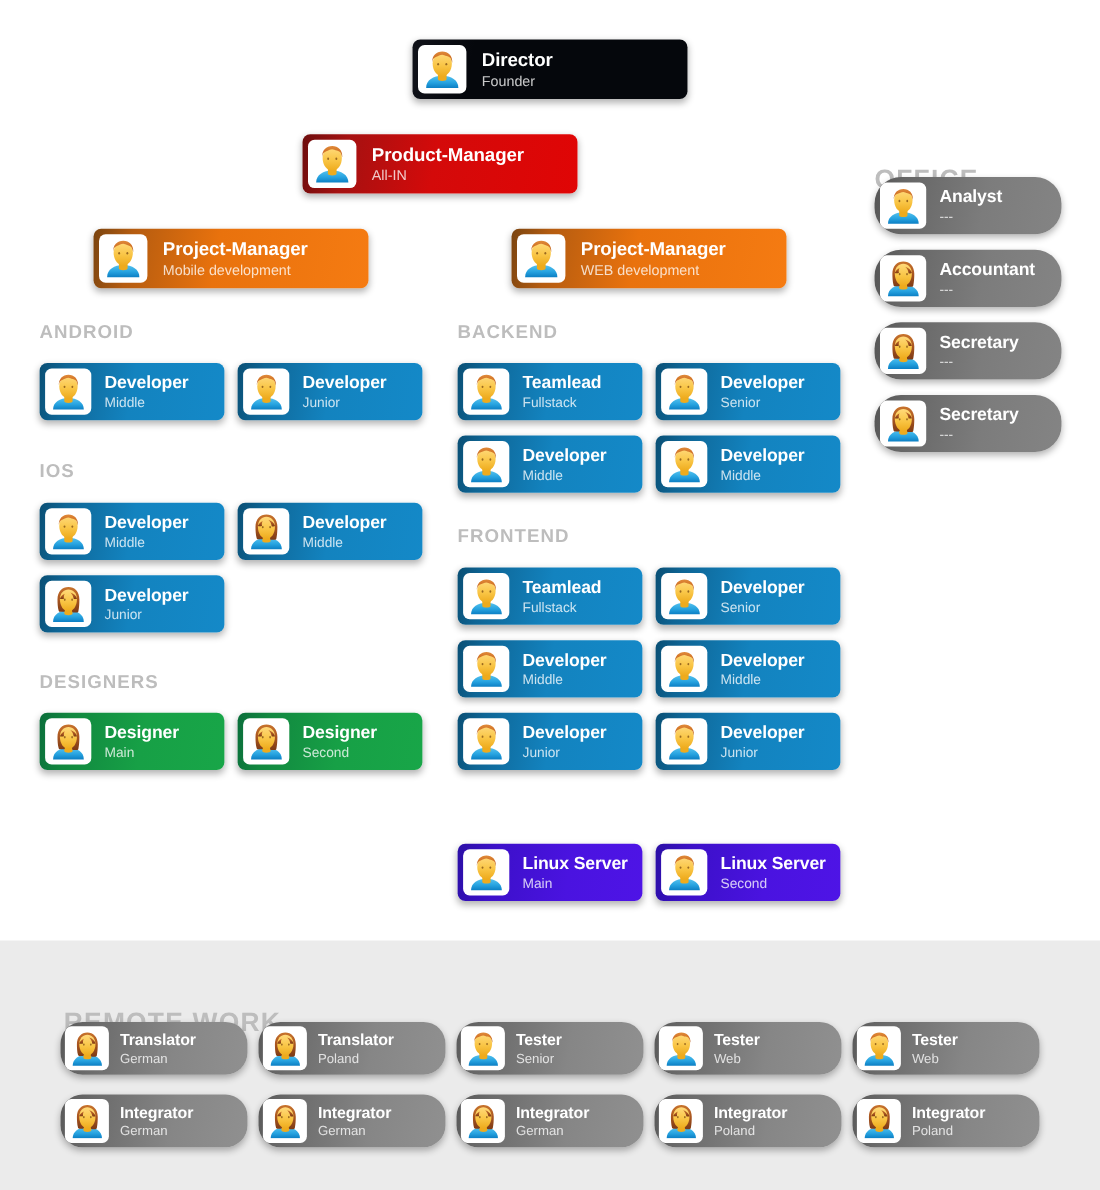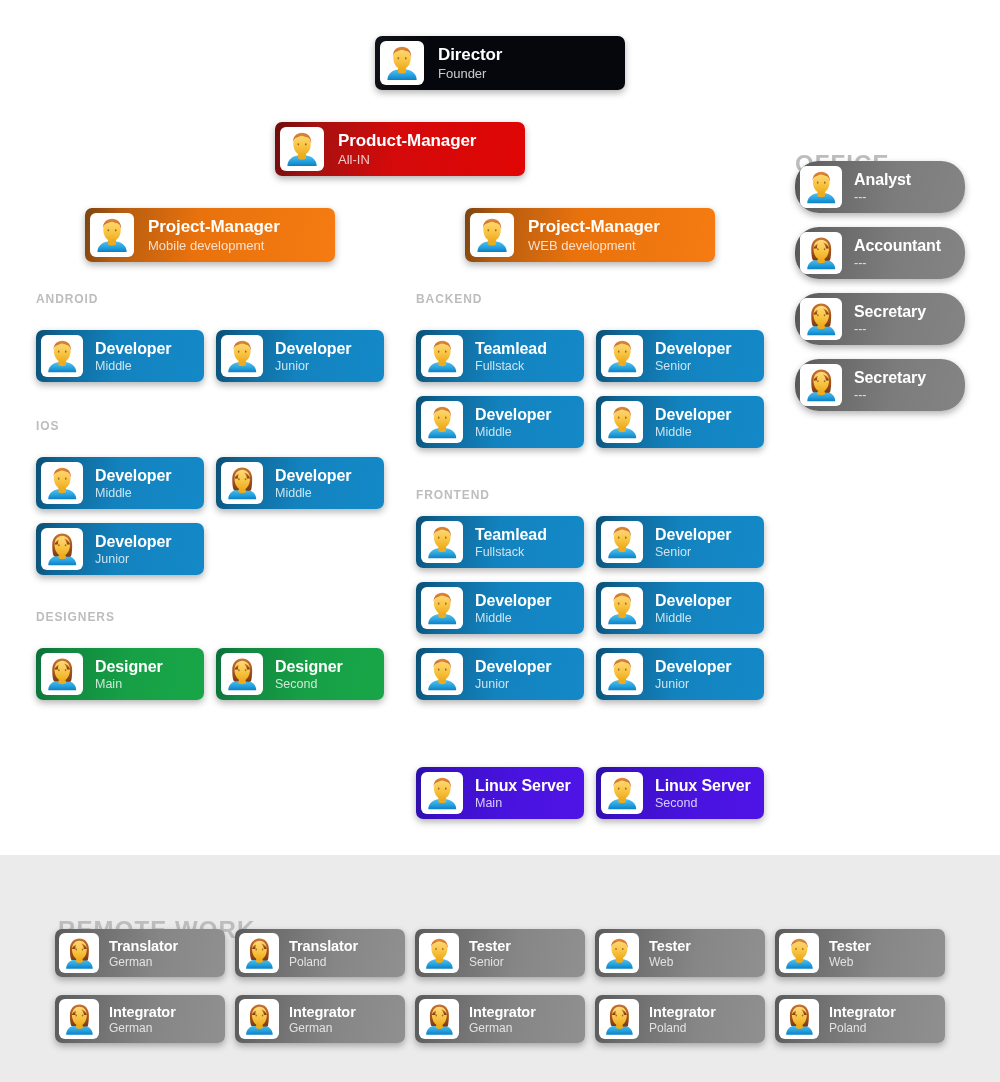--- a/index.html
+++ b/index.html
@@ -73,28 +73,28 @@
   .sz-sm .sub { font-size: 12px; line-height: 14px; margin-top: 0px; }
 
   
   .c-black  { background: linear-gradient(100deg, #11131a 0%, #05070c 22%, #05070c 100%); }
   .c-red    { background: linear-gradient(100deg, #6d0d0d 0%, #a51111 16%, #d40a0a 48%, #e00505 100%); }
   .c-orange { background: linear-gradient(100deg, #7a4410 0%, #b55c10 14%, #e9720d 45%, #f57b12 100%); }
   .c-blue   { background: linear-gradient(100deg, #0a4f74 0%, #0e6595 14%, #1383bf 50%, #1489c8 100%); }
   .c-green  { background: linear-gradient(100deg, #0b6e3b 0%, #11873f 16%, #17a046 55%, #18a648 100%); }
   .c-purple { background: linear-gradient(100deg, #2b0fa5 0%, #3c10c9 20%, #4a13e0 60%, #4e14e6 100%); }
   .c-gray   { background: linear-gradient(100deg, #555555 0%, #666666 16%, #7c7c7c 58%, #848484 100%); border-radius: 24px; }
-  .c-gray2  { background: linear-gradient(100deg, #5a5a5a 0%, #6b6b6b 18%, #868686 60%, #909090 100%); }
+  .c-gray2  { background: linear-gradient(100deg, #5a5a5a 0%, #6b6b6b 18%, #868686 60%, #909090 100%); border-radius: 20px; }
 
   
   .section-label {
     position: absolute;
     color: #bdbdbd;
     font-weight: bold;
-    font-size: 12px;
+    font-size: 17px;
     letter-spacing: 0.9px;
     text-transform: uppercase;
     white-space: nowrap;
   }
   .section-label.big { font-size: 24px; letter-spacing: 1.1px; margin-top: 28px; }
 
   
   #remote-panel {
     position: absolute;
     left: 0;
@@ -631,21 +631,21 @@
   <ellipse cx="25.4" cy="23.6" rx="1.55" ry="2" fill="#7a4a12" opacity=".75"></ellipse>
   <ellipse cx="38.6" cy="23.6" rx="1.55" ry="2" fill="#7a4a12" opacity=".75"></ellipse>
 </svg>
       </span>
     <span class="meta">
       <span class="title">Developer</span>
       <span class="sub">Middle</span>
     </span>
   </div>
 
-  <div class="section-label" style="left:416px; top:488px;">FRONTEND</div>
+  <div class="section-label" style="left:416px; top:478px;">FRONTEND</div>
 
   <div class="card sz-md c-blue" style="left:416px; top:516px; width:168px;">
     <span class="avatar-box">
 <svg viewBox="0 0 64 64" width="82%" height="82%" aria-hidden="true">
   <defs>
     <linearGradient id="mFace" x1="0" y1="0" x2="0" y2="1">
       <stop offset="0%" stop-color="#ffd97a"></stop>
               <stop offset="55%" stop-color="#f9c545"></stop>
               <stop offset="100%" stop-color="#eeab1d"></stop>
     </linearGradient>

